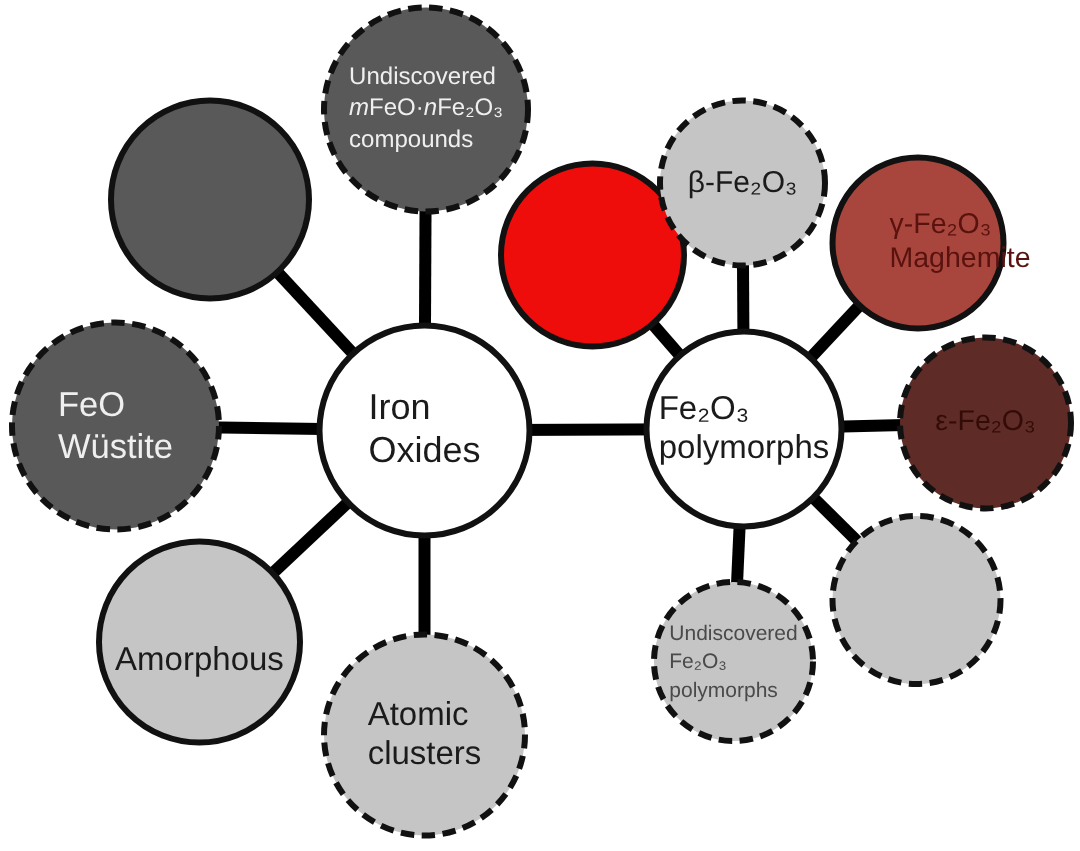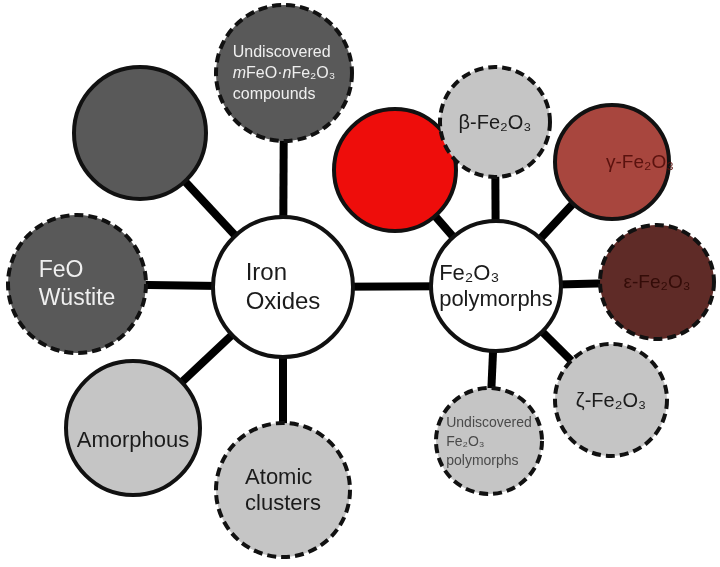--- a/index.html
+++ b/index.html
@@ -113,29 +113,27 @@
     <div class="ln">clusters</div>
   </div>
 
 
   <div class="label t-dark" style="left:495px;top:122px;font-size:20px">
     <div class="ln">β-Fe₂O₃</div>
   </div>
 
   <div class="label t-brick" style="left:612px;top:162px;font-size:19px">
     <div class="ln">γ-Fe₂O₃</div>
+    <div class="ln">Maghemite</div>
   </div>
 
   <div class="label t-maroon" style="left:657px;top:282px;font-size:19px">
     <div class="ln">ε-Fe₂O₃</div>
   </div>
 
-  <div class="label t-dark" style="left:611px;top:400px;font-size:20px">
-    <div class="ln">ζ-Fe₂O₃</div>
-  </div>
 
   <div class="label t-muted" style="left:489px;top:441px;font-size:14px;line-height:1.35">
     <div class="ln">Undiscovered</div>
     <div class="ln">Fe₂O₃</div>
     <div class="ln">polymorphs</div>
   </div>
 
 </div>
 
 </body></html>

